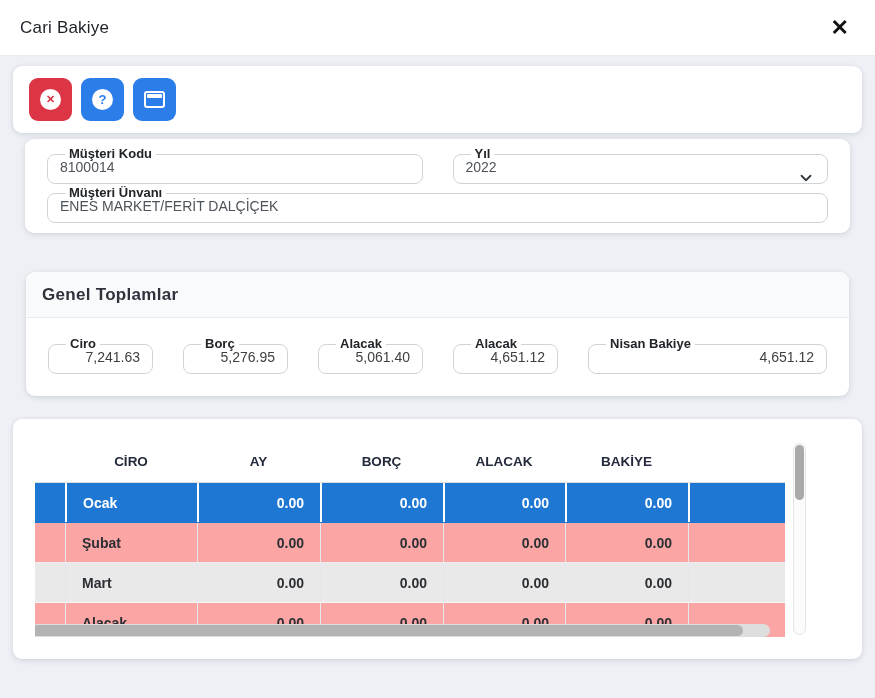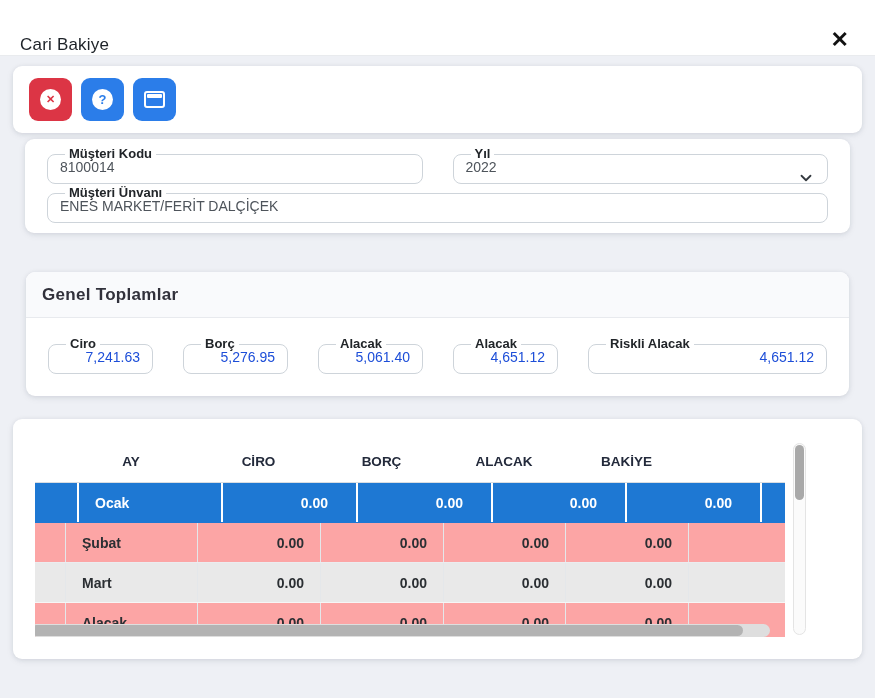--- a/index.html
+++ b/index.html
@@ -6,21 +6,21 @@
   html,body { width:875px; height:698px; }
   body {
     font-family:"Liberation Sans","DejaVu Sans",sans-serif;
     background:#eef0f5;
     color:#212529;
     overflow:hidden;
   }
   
   .modal-header {
     height:56px; background:#fff; border-bottom:1px solid #e9ebee;
-    display:flex; align-items:flex-end; justify-content:space-between;
+    display:flex; align-items:center; justify-content:space-between;
     padding:0 20px;
   }
   .modal-title { font-size:17px; font-weight:500; color:#1d2228; letter-spacing:.2px; }
   .close-btn {
     background:none; border:none; cursor:pointer;
     font-size:22px; font-weight:700; color:#111; line-height:1;
     padding:4px 6px;
   }
   
   .card {
@@ -68,21 +68,21 @@
   
   .totals-card { margin:39px 26px 0; }
   .totals-header {
     background:#f9fafc; border-bottom:1px solid #e8eaee;
     border-radius:9px 9px 0 0; padding:13px 16px 12px;
   }
   .totals-title { font-size:17px; font-weight:600; color:#31313b; letter-spacing:.3px; }
   .totals-body { padding:19px 22px 22px; display:flex; gap:30px; }
   .totals-body fieldset.fld { text-align:right; }
   .totals-body fieldset.fld legend { text-align:left; }
-  .totals-body .fld-value { color:#1d4ed8; }
+  .totals-body .fld-value { color:#404040; }
   .tot-f { width:105px; }
   .tot-f.wide { flex:1; }
   
   .grid-card { margin:23px 13px 0; padding:22px; height:240px; position:relative; display:flex; }
   .grid-viewport { width:753px; height:196px; overflow:hidden; position:relative; }
   .grid-table { width:750px; }
   .g-row { display:grid; grid-template-columns:30px 132px 123px 123px 122px 123px 97px; }
   .g-head { height:42px; border-bottom:1px solid #d9dde2; }
   .g-head .g-cell {
     display:flex; align-items:center; justify-content:center;
@@ -90,21 +90,21 @@
   }
   .g-body .g-row { height:40px; border-bottom:1px solid #ebedf0; background:#fca5a5; }
   .g-body .g-row.stripe { background:#e9e9e9; border-bottom-color:#f6f6f6; }
   .g-cell {
     display:flex; align-items:center; font-size:14px; font-weight:600; color:#2b2f33;
     overflow:hidden; white-space:nowrap;
   }
   .g-body .g-cell + .g-cell { border-left:1px solid #e4e7ea; }
   .cell-month { padding-left:16px; }
   .cell-num { justify-content:flex-end; padding-right:16px; }
-  .g-row.selected { background:#1e78d3 !important; border-bottom-color:#1e78d3 !important;gap:12px; }
+  .g-row.selected { background:#1e78d3 !important; border-bottom-color:#1e78d3 !important; }
   .g-row.selected .g-cell { color:#fff; font-weight:700; }
   .g-row.selected .g-cell + .g-cell { border-left:2px solid #fff; }
   
   .v-scrollbar {
     width:13px; height:192px; margin-left:5px; margin-top:2px;
     background:#fbfbfb; border:1px solid #e4e4e4; border-radius:7px; position:relative;
   }
   .v-thumb {
     position:absolute; top:1px; left:1px; width:9px; height:55px;
     background:#a9a9a9; border-radius:5px;
@@ -179,33 +179,33 @@
       </fieldset>
       <fieldset class="fld tot-f">
         <legend>Alacak</legend>
         <div class="fld-value">5,061.40</div>
       </fieldset>
       <fieldset class="fld tot-f">
         <legend>Alacak</legend>
         <div class="fld-value">4,651.12</div>
       </fieldset>
       <fieldset class="fld tot-f wide">
-        <legend>Riskli Alacak</legend>
+        <legend>Nisan Bakiye</legend>
         <div class="fld-value">4,651.12</div>
       </fieldset>
     </div>
 </div>
 
 <div class="card grid-card">
   <div class="grid-viewport">
     <div class="grid-table">
       <div class="g-row g-head" id="grid-head">
           <div class="g-cell"></div>
+          <div class="g-cell">CİRO</div>
           <div class="g-cell">AY</div>
-          <div class="g-cell">CİRO</div>
           <div class="g-cell">BORÇ</div>
           <div class="g-cell">ALACAK</div>
           <div class="g-cell">BAKİYE</div>
         </div>
       <div class="g-body" id="grid-body">
           <div class="g-row selected">
             <div class="g-cell row-selector-cell"></div>
             <div class="g-cell cell-month">Ocak</div>
             <div class="g-cell cell-num">0.00</div>
             <div class="g-cell cell-num">0.00</div>

